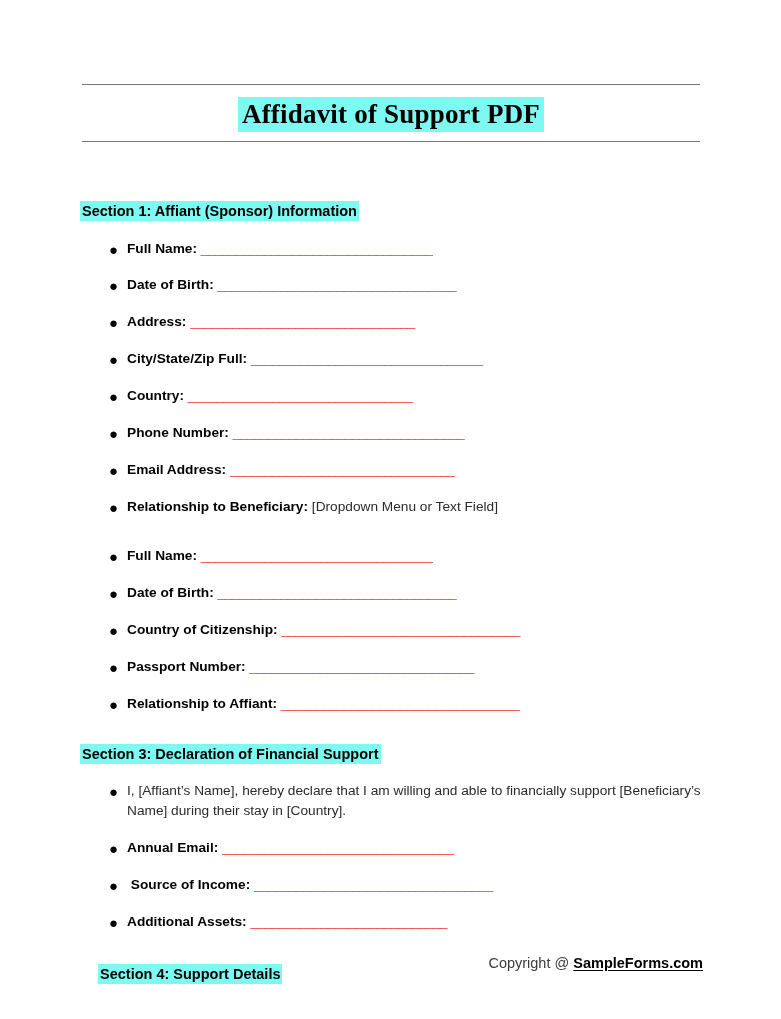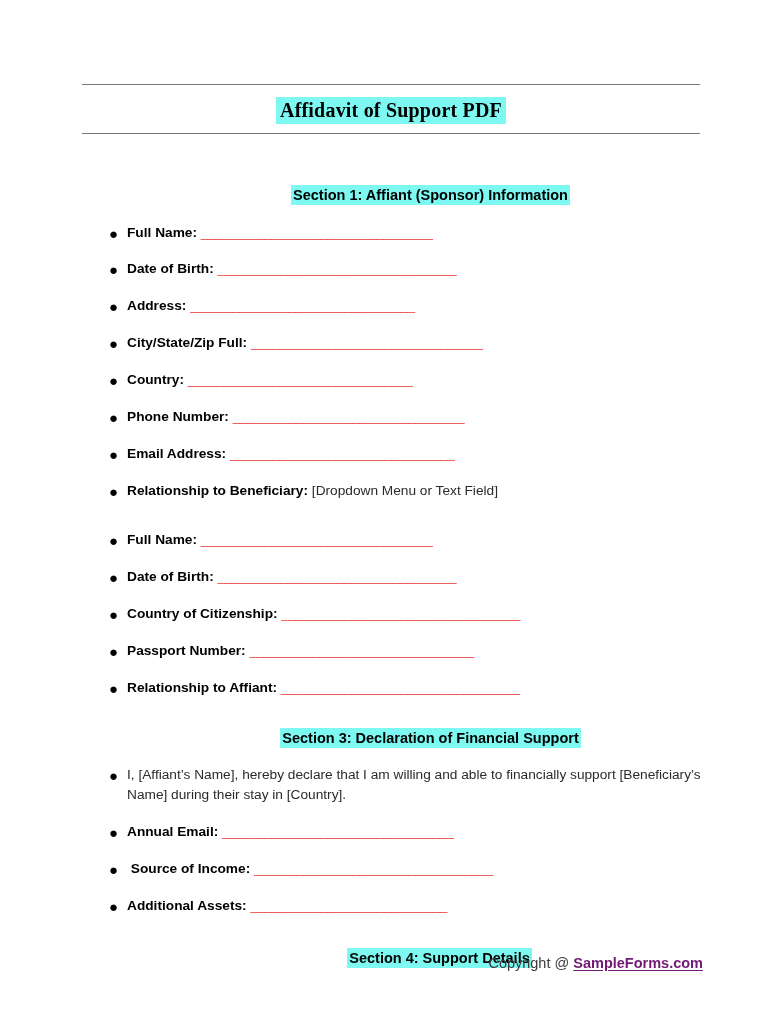--- a/index.html
+++ b/index.html
@@ -37,21 +37,21 @@
     width: 100%;
   }
   .title-row {
     text-align: center;
     padding: 13px 0 11px 0;
   }
   .doc-title {
     display: inline;
     font-family: "Liberation Serif", serif;
     font-weight: bold;
-    font-size: 20px;
+    font-size: 27px;
     line-height: 1.2;
     letter-spacing: 0.2px;
     background: #7DF9F2;
     color: #000000;
     padding: 2px 4px 3px 4px;
     white-space: nowrap;
   }
 
   
   .content {
@@ -59,22 +59,21 @@
     left: 0;
     top: 186px;
     width: 781px;
   }
 
   .section {
     margin: 0;
   }
   .section-head-wrap {
     padding-left: 80px;
-    margin-top: 0;
-    text-align: center;
+    margin-top: 16px;
   }
   .section-head {
     display: inline;
     font-family: "Liberation Sans", sans-serif;
     font-weight: bold;
     font-size: 14.5px;
     line-height: 1.35;
     background: #7DF9F2;
     color: #000000;
     padding: 2px 2px 2px 2px;
@@ -144,21 +143,21 @@
     top: 955px;
     width: 781px;
     padding-right: 78px;
     box-sizing: border-box;
     text-align: right;
     font-size: 14.5px;
     color: #3a3a3a;
   }
   .footer-brand {
     font-weight: bold;
-    color: #701a75;
+    color: #000000;
     text-decoration: underline;
     text-underline-offset: 2px;
   }
 </style>
 </head>
 <body>
 
 <div class="page">
 
   <div class="title-block">

